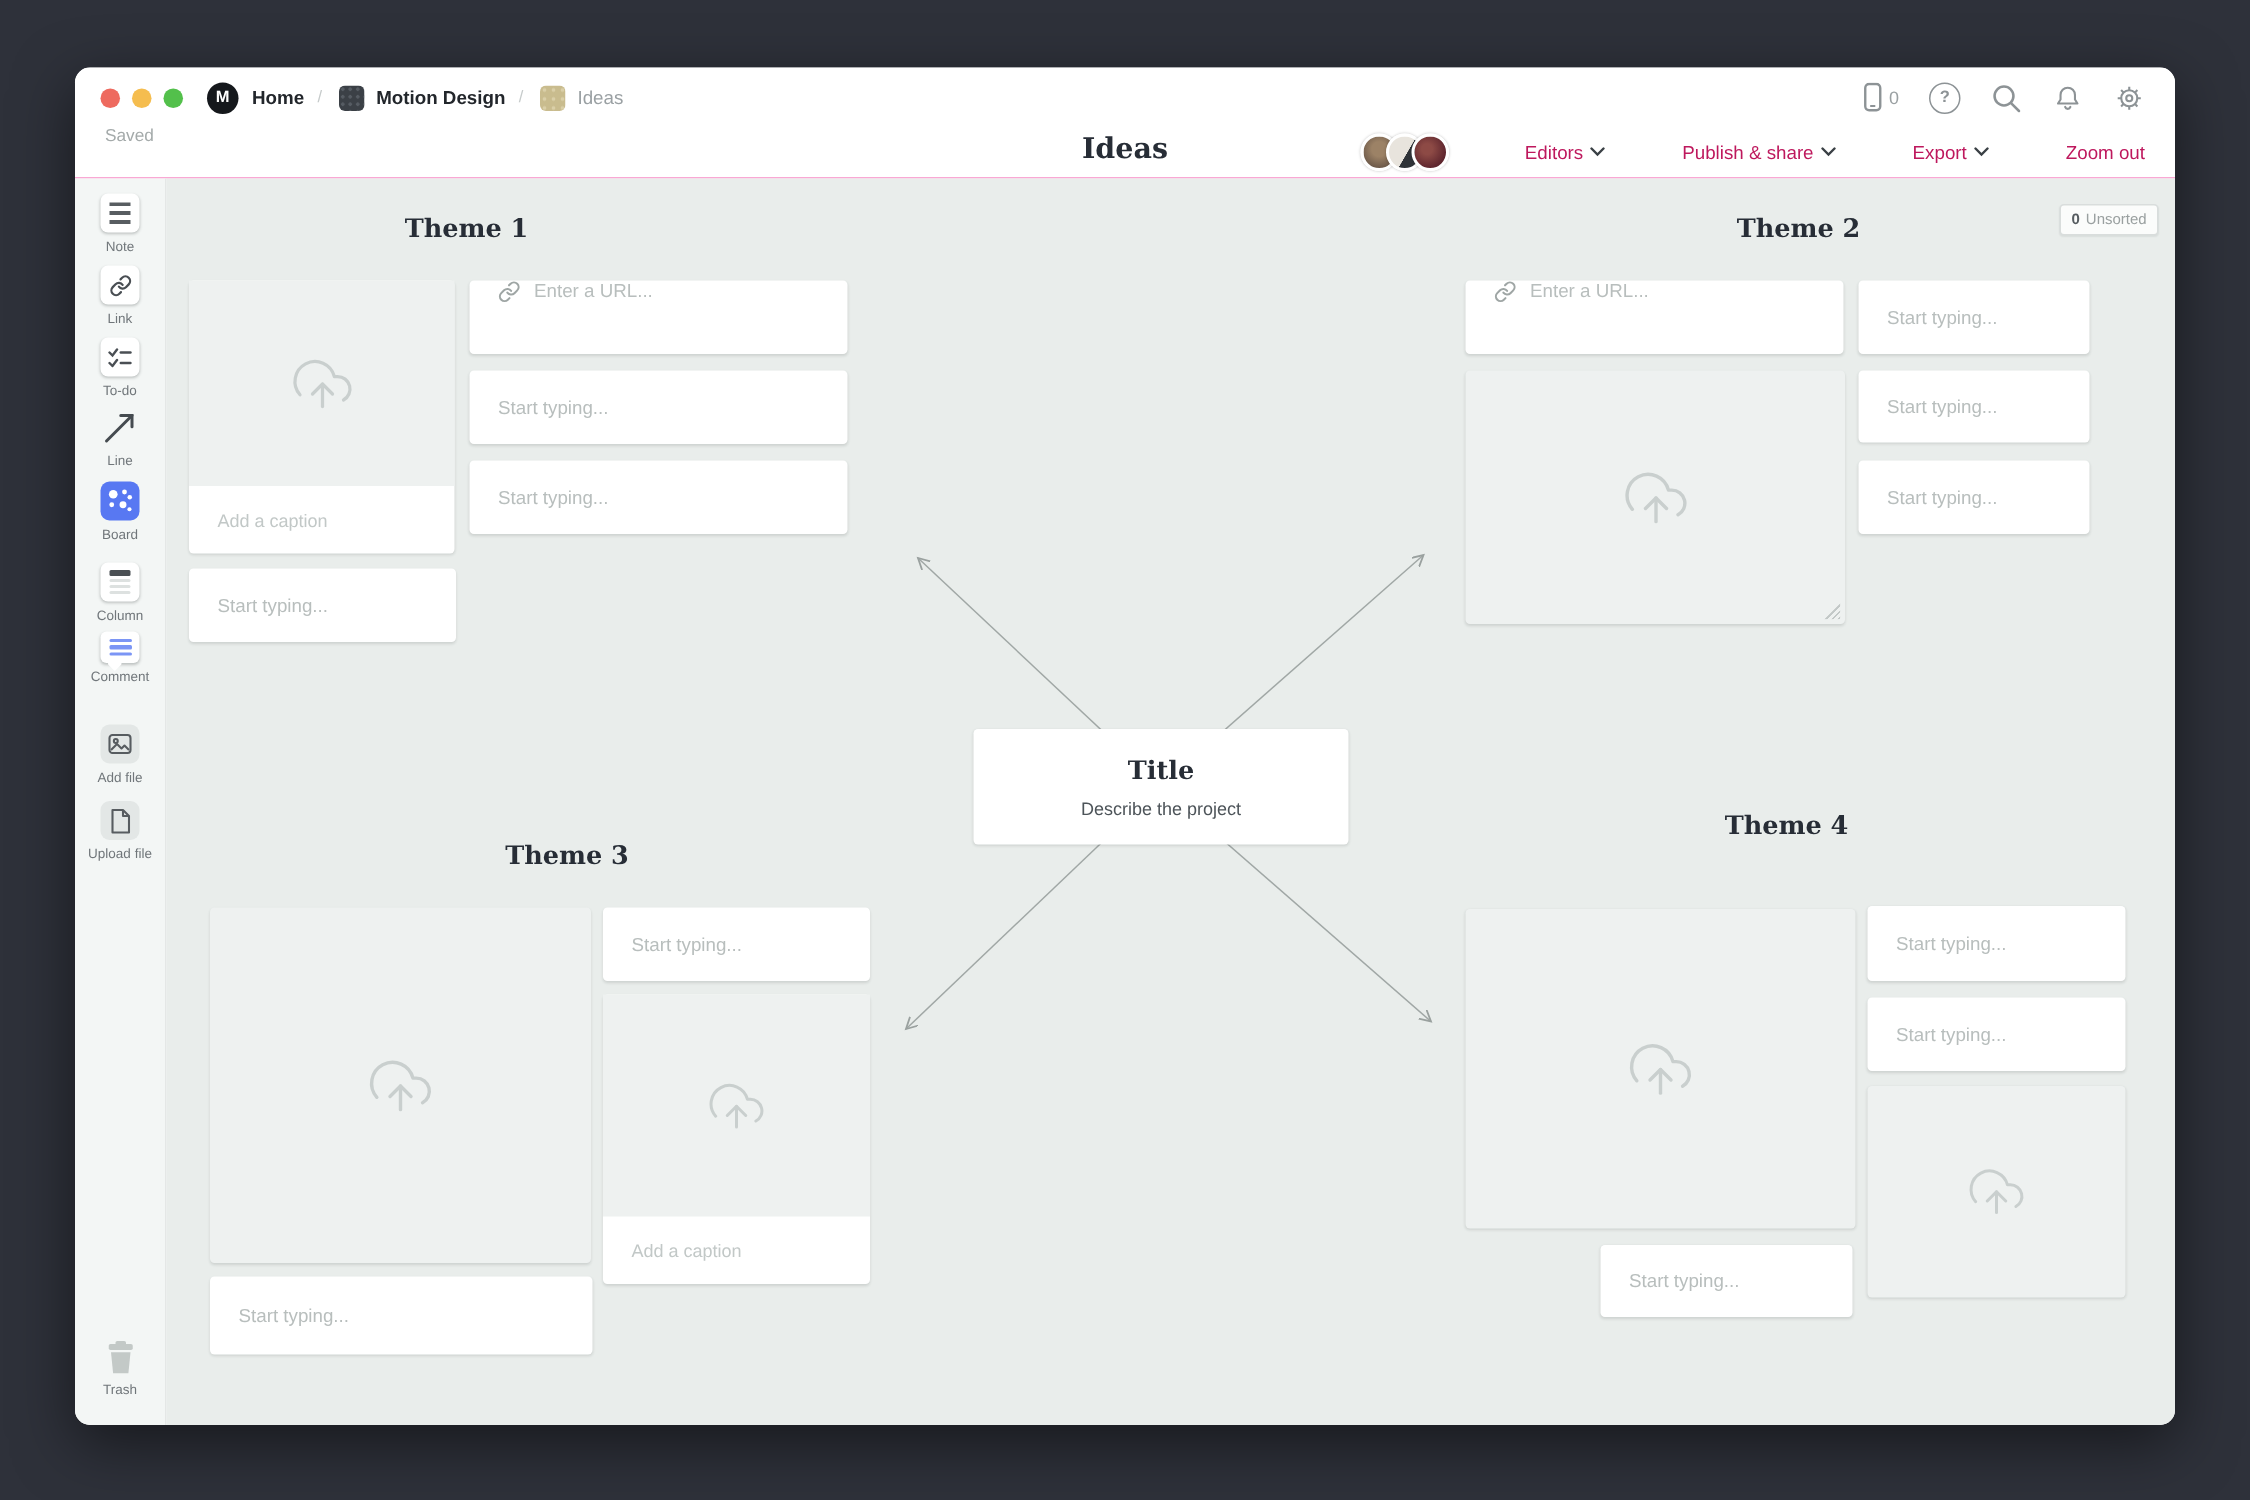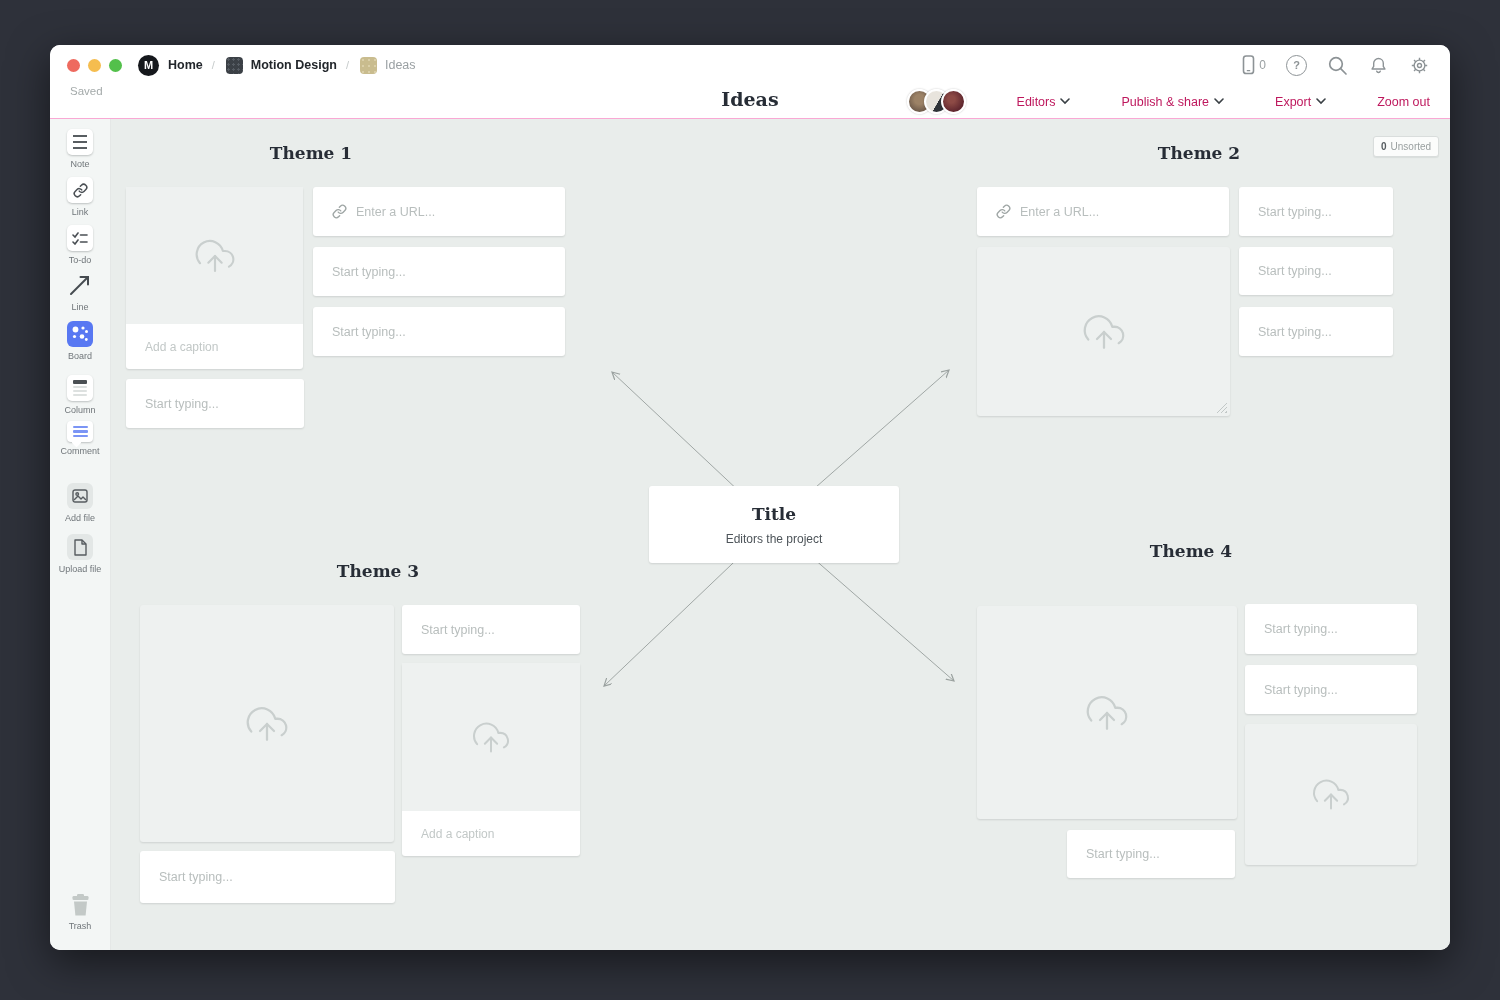--- a/index.html
+++ b/index.html
@@ -59,21 +59,21 @@
   .cmt-tail{position:absolute;bottom:-4px;left:6px;width:7px;height:7px;background:#fff;
     transform:rotate(45deg);border-radius:1px;}
   
   .canvas{flex:1;position:relative;background:#e9edeb;overflow:hidden;}
   .arrows{position:absolute;left:0;top:0;z-index:1;}
   .theme-title{position:absolute;transform:translateX(-50%);z-index:2;
     font-family:"DejaVu Serif","Liberation Serif",serif;font-weight:700;font-size:17px;color:#272d36;}
   .card{position:absolute;background:#fff;border-radius:3px;box-shadow:0 1px 2px rgba(40,50,50,.14);z-index:2;}
   .note-card{display:flex;align-items:center;padding-left:19px;box-sizing:border-box;}
   .ph-text{font-size:12.5px;color:#b8bebd;}
-  .url-card{display:flex;align-items:center;padding-left:19px;box-sizing:border-box;gap:9px;}
+  .url-card{display:flex;padding-left:19px;box-sizing:border-box;gap:9px;}
   .img-card{background:#eef1f0;display:flex;align-items:center;justify-content:center;}
   .imgcap-card{display:flex;flex-direction:column;}
   .imgcap-card .img-zone{background:#eef1f0;flex:1;display:flex;align-items:center;justify-content:center;}
   .imgcap-card .cap-zone{height:45px;display:flex;align-items:center;padding-left:19px;flex:none;}
   .cap-text{font-size:12px;color:#c2c8c7;}
   .resize-handle{position:absolute;right:3px;bottom:3px;width:11px;height:11px;
     background:repeating-linear-gradient(135deg,transparent 0 2px,#c2c8c7 2px 3px);
     clip-path:polygon(100% 0,100% 100%,0 100%);}
   .center-card{display:flex;flex-direction:column;align-items:center;justify-content:center;gap:8px;z-index:3;}
   .center-title{font-family:"DejaVu Serif","Liberation Serif",serif;font-weight:700;font-size:17px;color:#272d36;}
@@ -358,21 +358,21 @@
       </div>
       <div class="card note-card" style="left:1128px;top:128px;width:154px;height:48px">
         <span class="ph-text">Start typing...</span>
       </div>
       <div class="card note-card" style="left:1128px;top:188px;width:154px;height:49px">
         <span class="ph-text">Start typing...</span>
       </div>
 
       <div class="card center-card" style="left:538px;top:367px;width:250px;height:77px">
         <span class="center-title">Title</span>
-        <span class="center-sub">Editors the project</span>
+        <span class="center-sub">Describe the project</span>
       </div>
 
       <div class="card img-card" style="left:29px;top:486px;width:254px;height:237px">
         <svg width="48" height="42" viewBox="0 0 24 24" fill="none" stroke="#c9cfce" stroke-width="1.3" stroke-linecap="round" stroke-linejoin="round">
           <polyline points="16 16 12 12 8 16"></polyline>
             <line x1="12" y1="12" x2="12" y2="21"></line>
           <path d="M20.39 18.39A5 5 0 0 0 18 9h-1.26A8 8 0 1 0 3 16.3"></path>
         </svg>
       </div>
       <div class="card note-card" style="left:29px;top:732px;width:255px;height:52px">

